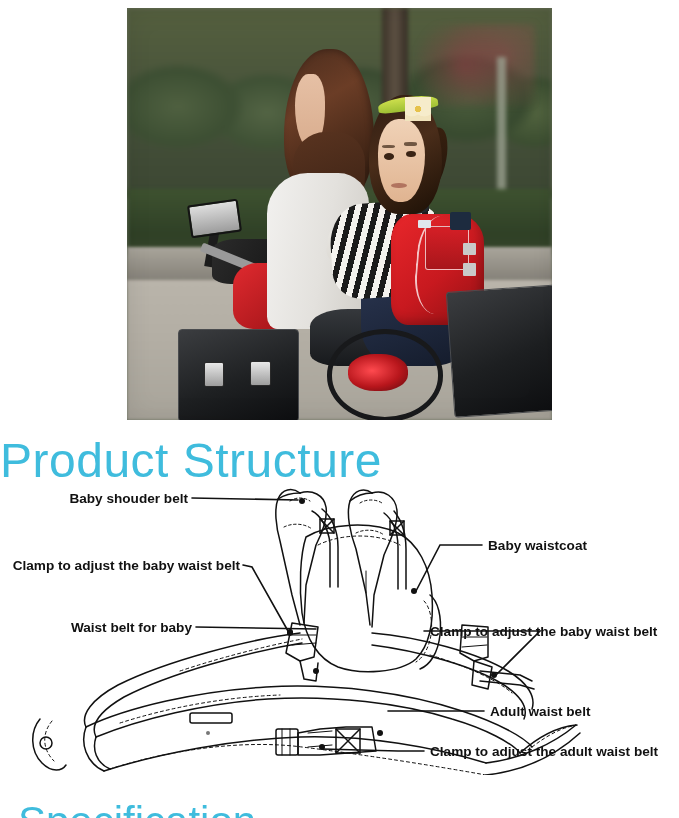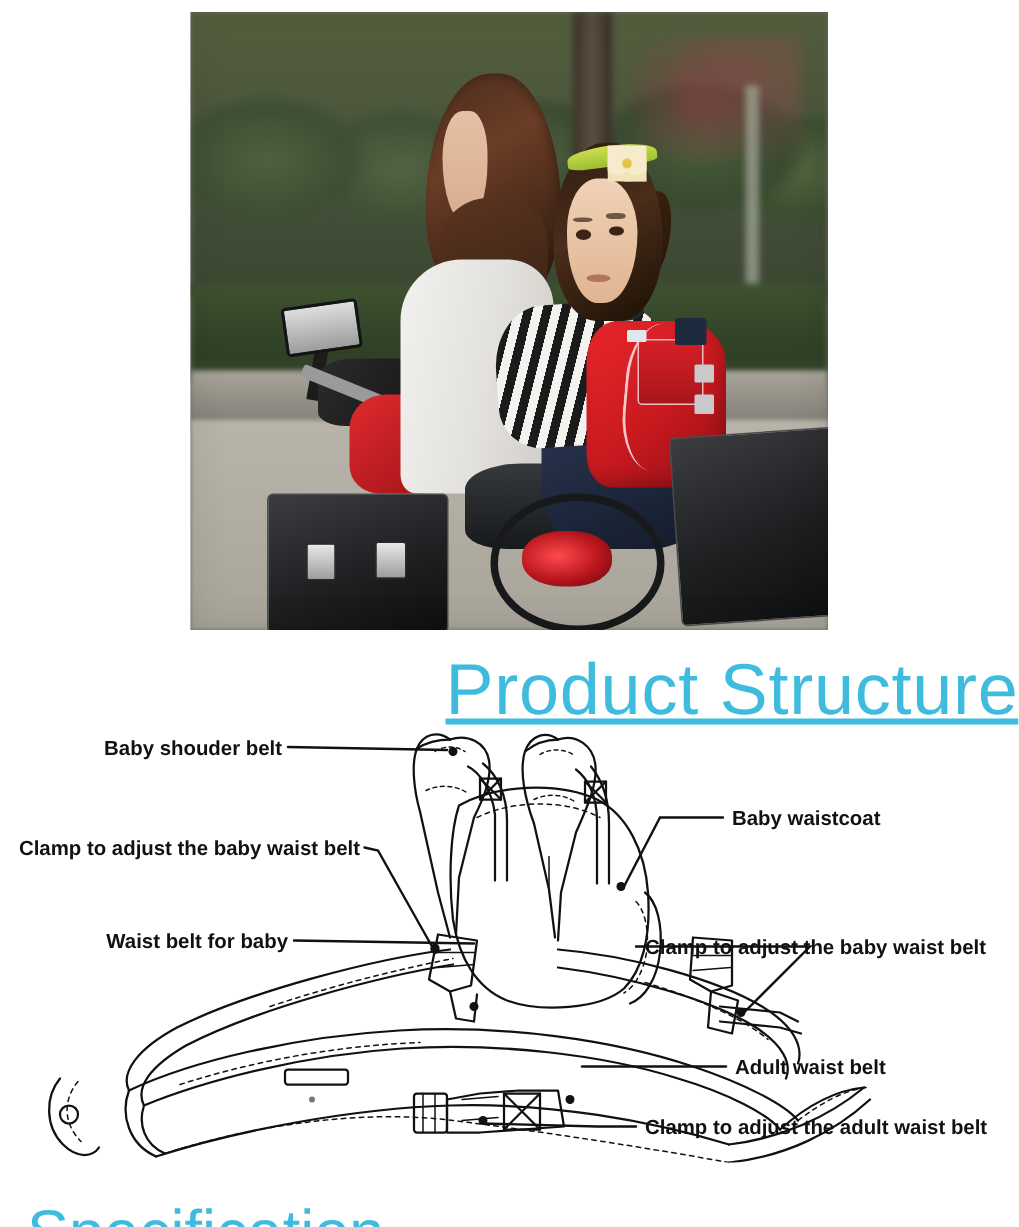--- a/index.html
+++ b/index.html
@@ -264,28 +264,27 @@
   .photo-vignette {
     position: absolute; inset: 0;
     box-shadow: inset 0 0 26px rgba(0,0,0,.10);
   }
 
   
   .title {
     position: absolute;
     left: 0; right: 0;
     top: 432px;
-    text-align: right;
+    text-align: left;
     font-size: 48px;
     line-height: 58px;
     letter-spacing: .5px;
     color: #3fbcdd;
     font-weight: 400;
     white-space: nowrap;
-    text-decoration: underline;
   }
 
   
   .diagram {
     position: absolute;
     left: 0;
     top: 475px;
     width: 573px;
     height: 300px;
   }

